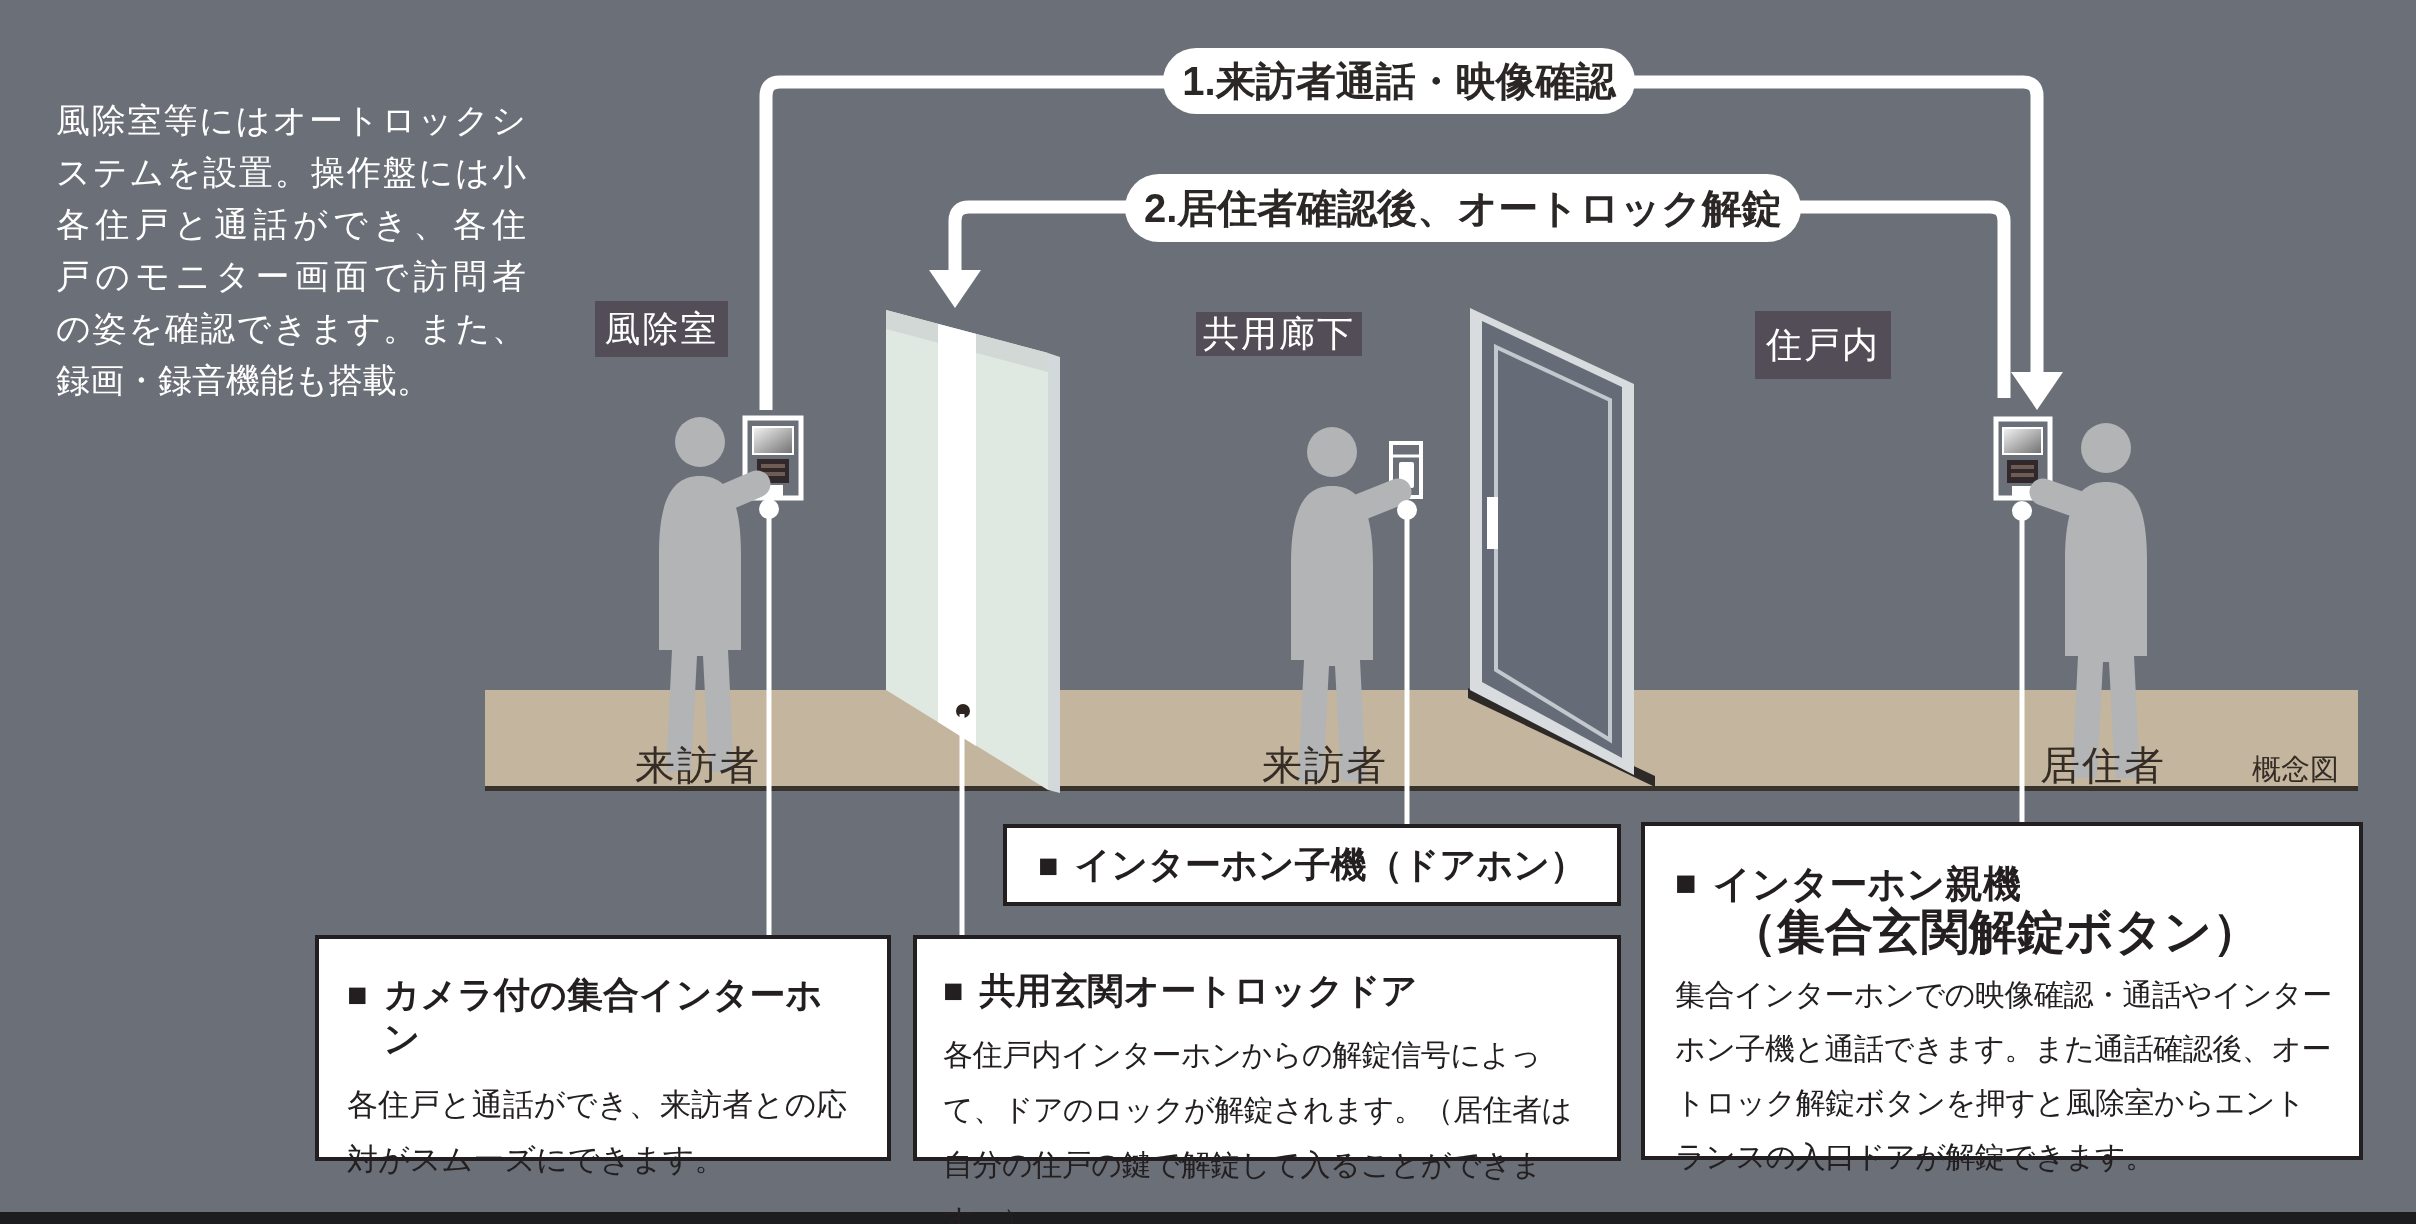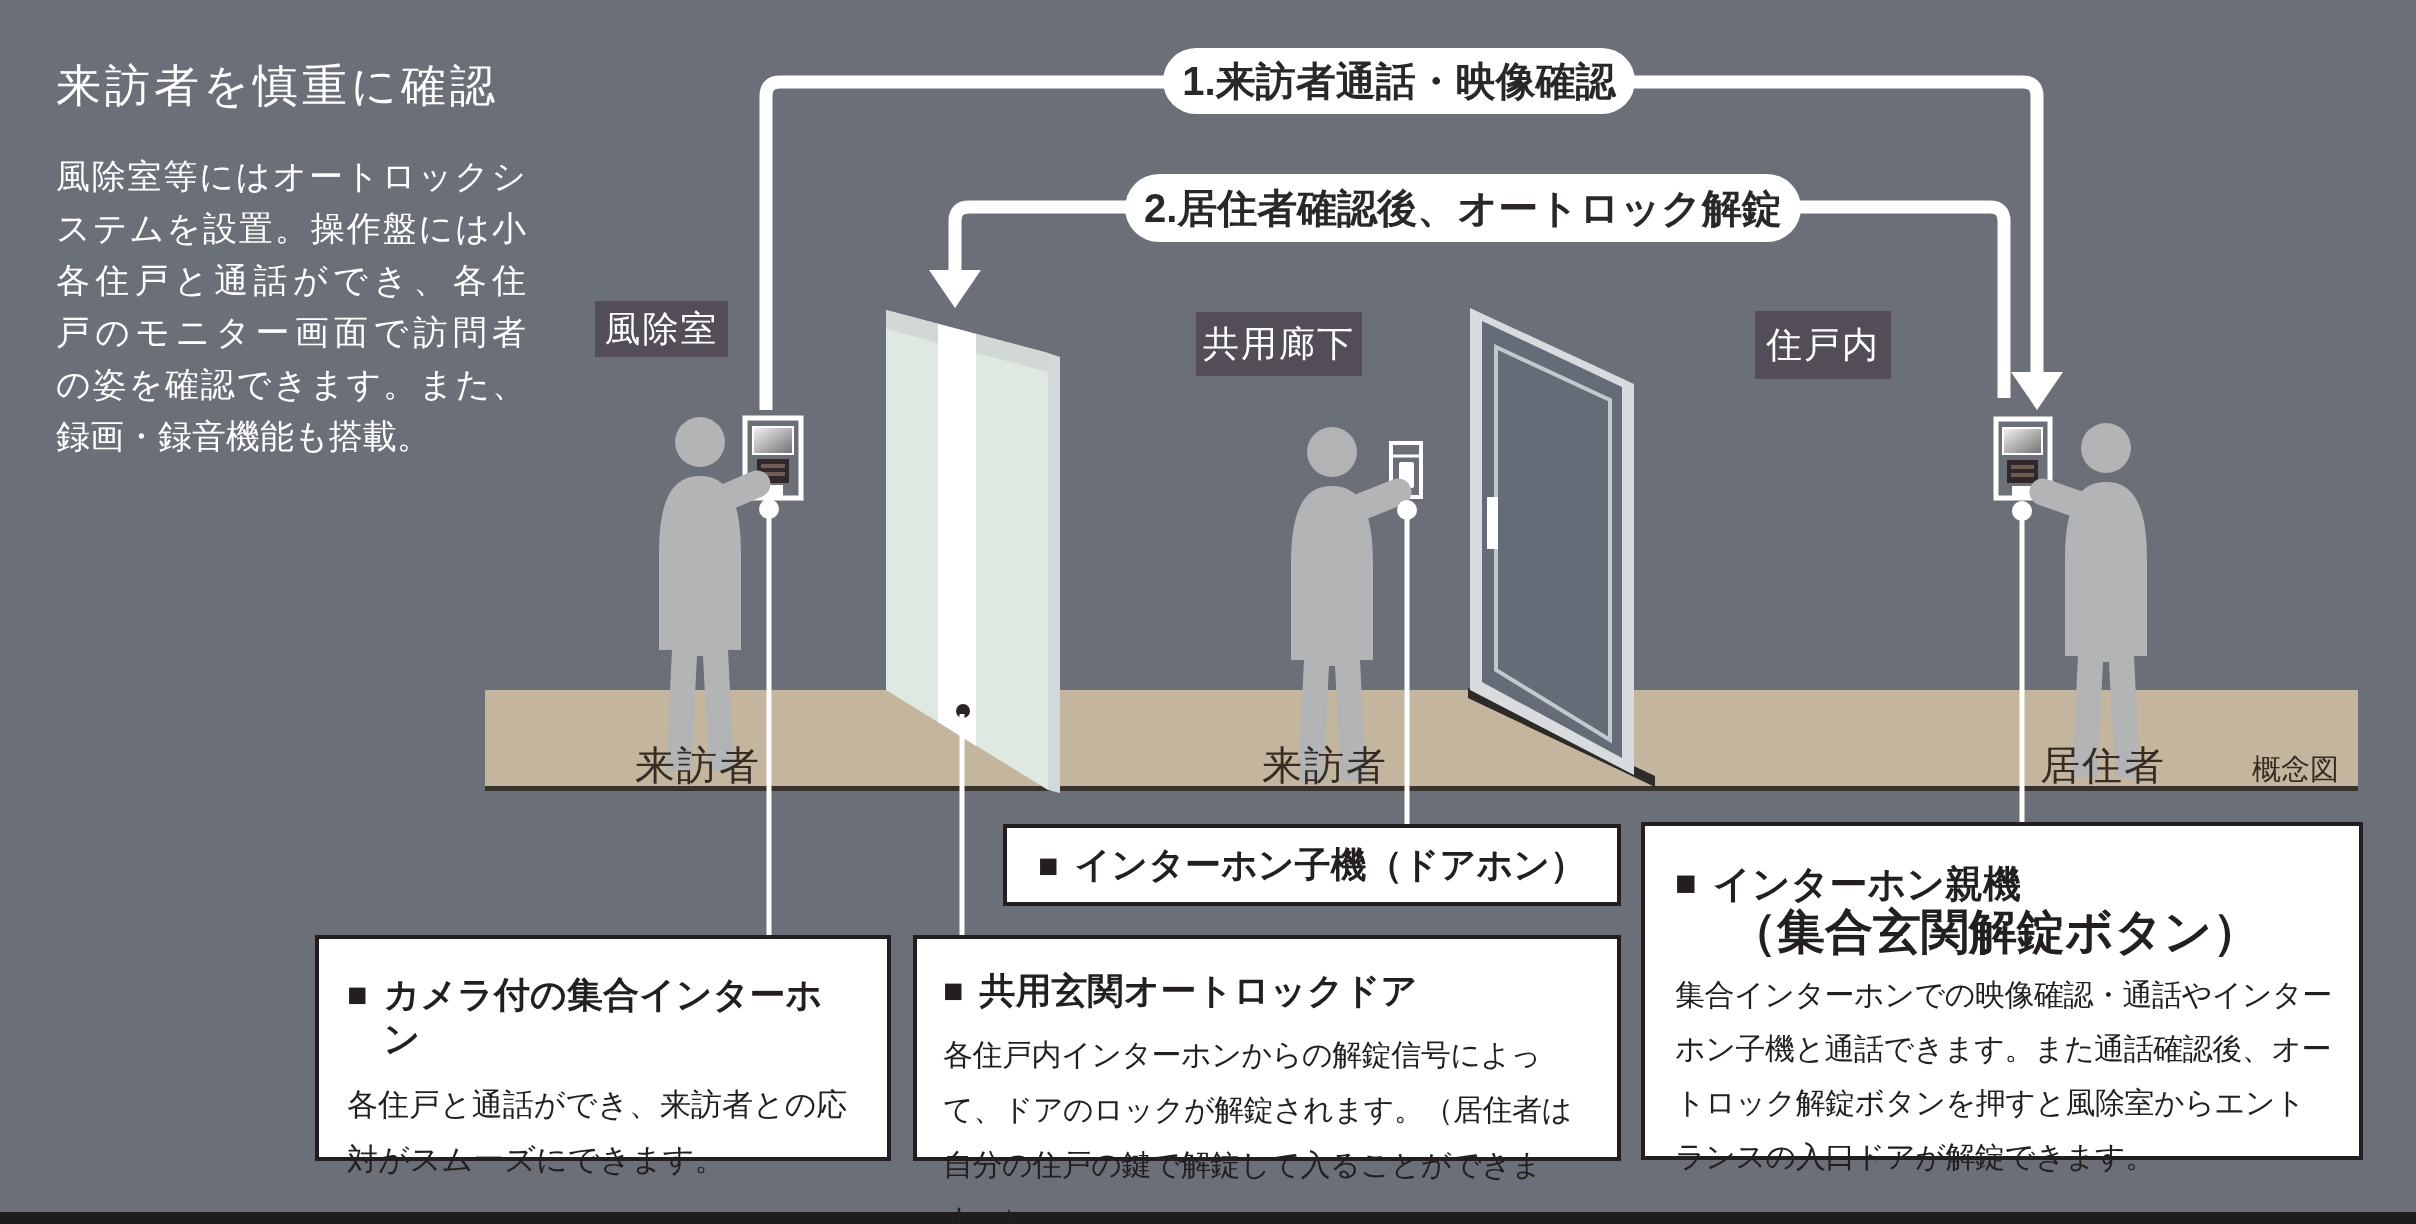--- a/index.html
+++ b/index.html
@@ -26,21 +26,21 @@
   .banner1{left:1163px;top:48px;width:472px;height:66px;font-size:40px;}
   .banner2{left:1125px;top:174px;width:676px;height:68px;font-size:40px;}
 
   
   .zone{
     position:absolute;background:#524d56;color:#fff;
     display:flex;align-items:center;justify-content:center;
     font-size:36px;letter-spacing:2px;white-space:nowrap;margin-left:26px;
   }
   .zone-windbreak{left:569px;top:301px;width:133px;height:56px;}
-  .zone-corridor{left:1170px;top:312px;width:166px;height:64px;}
+  .zone-corridor{left:1170px;top:312px;width:166px;height:44px;}
   .zone-unit{left:1729px;top:311px;width:136px;height:68px;}
 
   
   .actor{
     position:absolute;width:140px;text-align:left;color:#352d25;
     font-size:40px;font-weight:500;letter-spacing:2px;white-space:nowrap;
   }
   .actor-v1{left:635px;top:738px;}
   .actor-v2{left:1262px;top:738px;}
   .actor-res{left:2040px;top:738px;}
@@ -159,21 +159,20 @@
     </g>
 
     <circle cx="769" cy="509" r="10" fill="#ffffff"></circle>
     <circle cx="1407" cy="510" r="10" fill="#ffffff"></circle>
     <circle cx="2022" cy="511" r="10" fill="#ffffff"></circle>
 
     <rect x="0" y="1212" width="2416" height="12" fill="#1d1d20"></rect>
   </svg>
 
   <div class="intro">
-    <div class="intro-title">来訪者を慎重に確認</div>
     <div class="intro-lines">
       <div class="intro-line">風除室等にはオートロックシ</div>
       <div class="intro-line">ステムを設置。操作盤には小</div>
       <div class="intro-line">各住戸と通話ができ、各住</div>
       <div class="intro-line">戸のモニター画面で訪問者</div>
       <div class="intro-line">の姿を確認できます。また、</div>
       <div class="intro-line last">録画・録音機能も搭載。</div>
     </div>
   </div>
 

